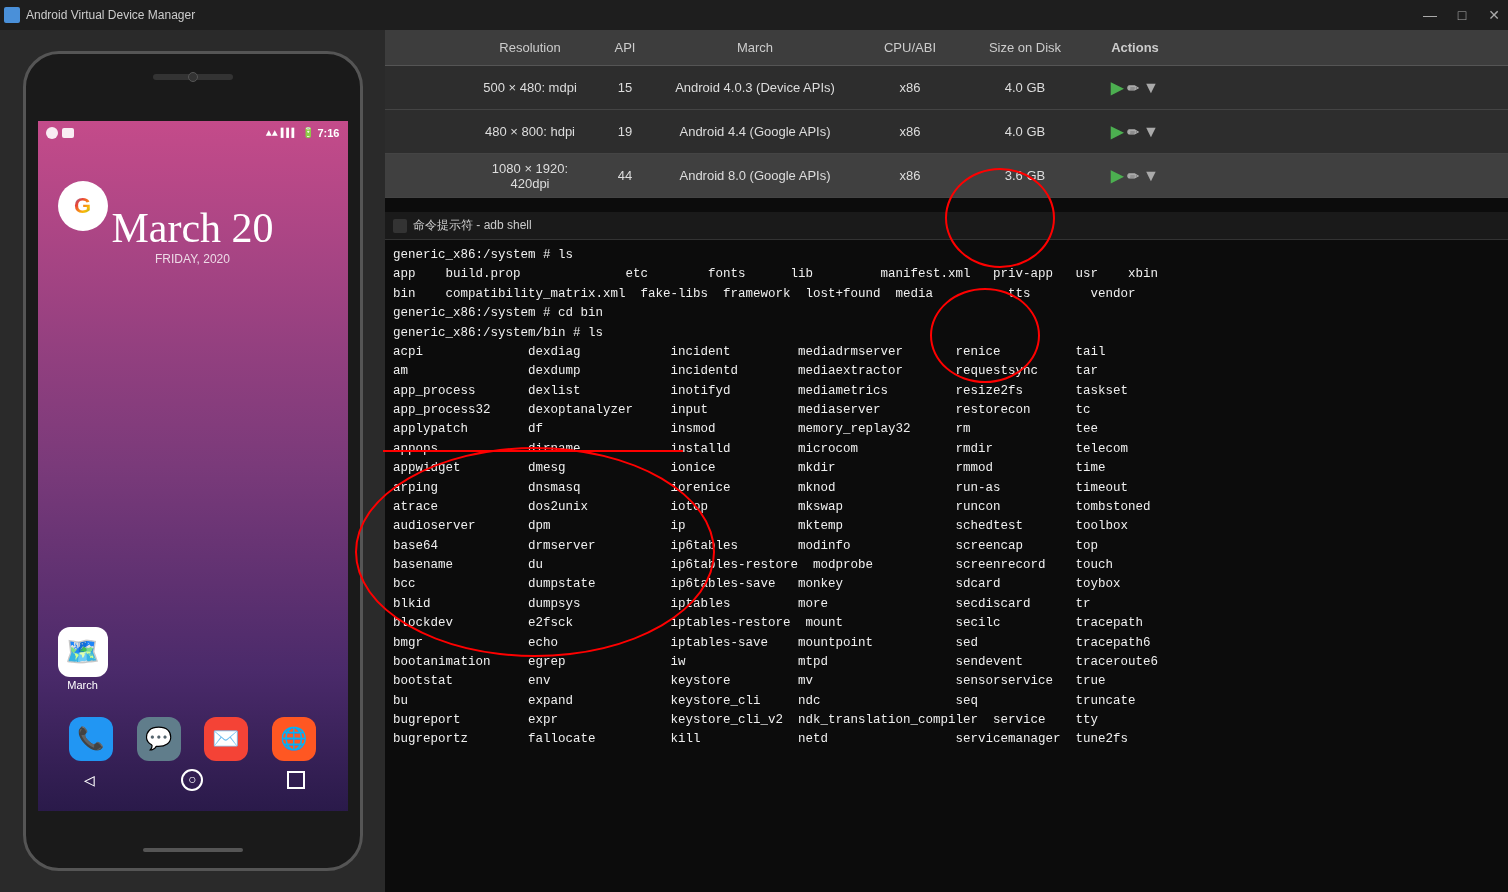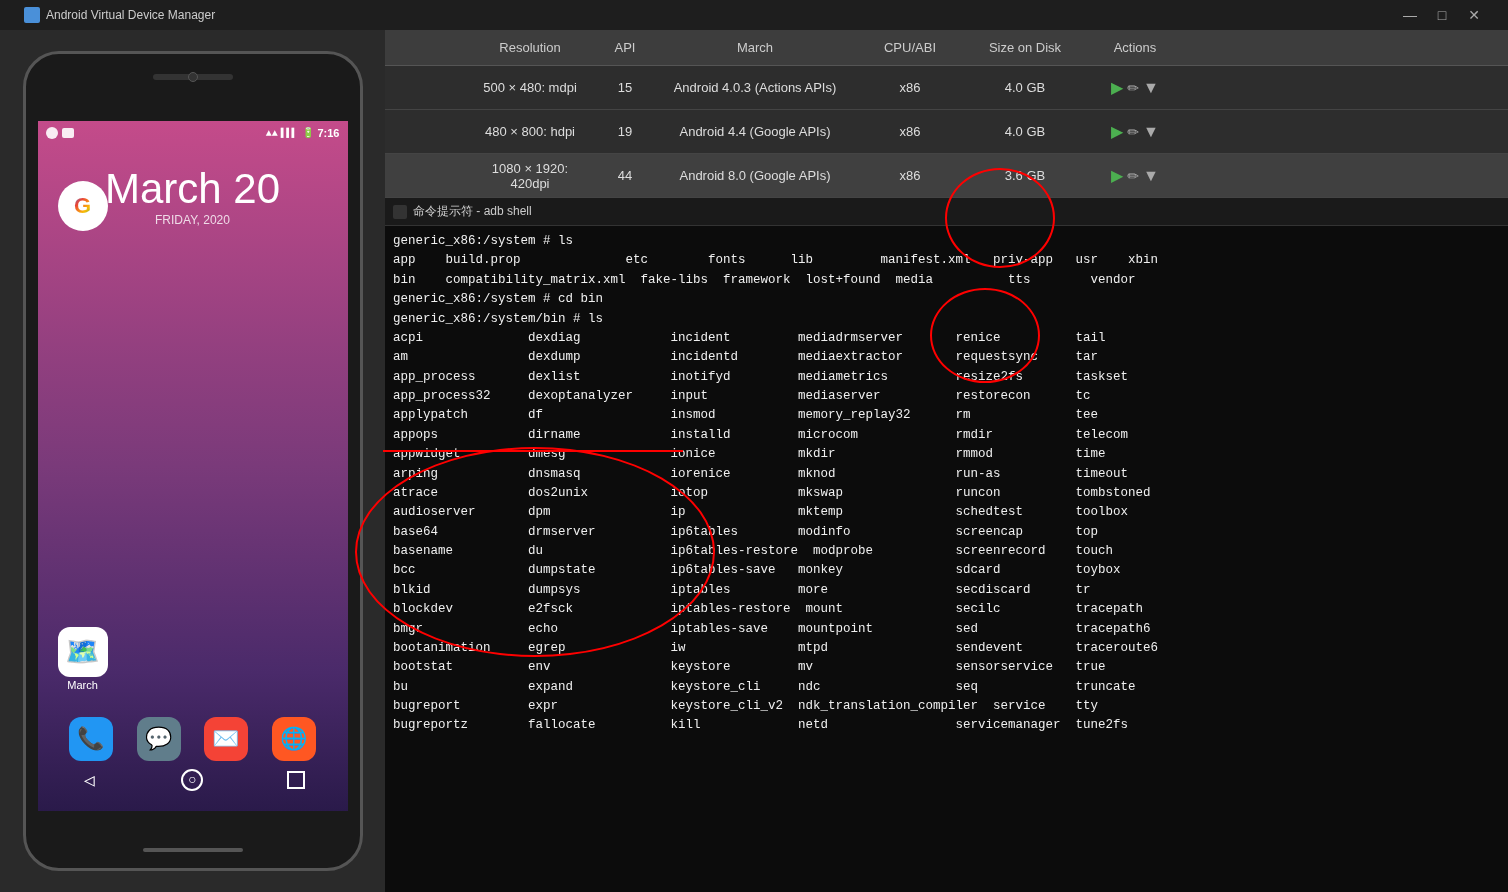--- a/index.html
+++ b/index.html
@@ -13,21 +13,21 @@
     }
 
     
     .title-bar {
       width: 100%;
       height: 30px;
       background: #1e1e1e;
       display: flex;
       align-items: center;
       justify-content: space-between;
-      padding: 0 24px;
+      padding: 0 4px;
       position: absolute;
       top: 0;
       left: 0;
       z-index: 100;
     }
     .title-bar-left {
       display: flex;
       align-items: center;
       gap: 6px;
     }
@@ -163,22 +163,23 @@
       font-weight: bold;
     }
 
     .phone-date-area {
       padding: 20px 0 10px 0;
       text-align: center;
     }
     .phone-date {
       color: white;
       font-size: 42px;
-      font-family: Liberation Sans, sans-serif;
+      font-family: Liberation Serif, serif;
       font-weight: 300;
+      margin-top: 39px;
     }
     .phone-day {
       color: rgba(255,255,255,0.8);
       font-size: 12px;
       font-family: Arial, sans-serif;
     }
 
     .google-btn {
       position: absolute;
       top: 60px;
@@ -296,21 +297,21 @@
       font-family: Arial, sans-serif;
       text-align: center;
       padding: 0 8px;
     }
     .col-name { width: 80px; }
     .col-resolution { width: 130px; }
     .col-api { width: 60px; }
     .col-target { width: 200px; }
     .col-cpu { width: 110px; }
     .col-size { width: 120px; }
-    .col-actions { width: 100px; }
+    .col-actions { width: 100px; font-weight: bold; }
 
     .avd-row {
       display: flex;
       align-items: center;
       height: 44px;
       border-bottom: 1px solid #444;
     }
     .avd-row.selected { background: #404040; }
     .avd-cell {
       color: #ddd;
@@ -346,20 +347,21 @@
       overflow: hidden;
     }
     .terminal-title-bar {
       height: 28px;
       background: #1a1a1a;
       display: flex;
       align-items: center;
       padding: 0 8px;
       gap: 6px;
       border-bottom: 1px solid #333;
+      margin-top: 14px;
     }
     .terminal-icon {
       width: 14px;
       height: 14px;
       background: #333;
       border-radius: 2px;
     }
     .terminal-title {
       color: #ccc;
       font-size: 12px;
@@ -482,21 +484,21 @@
         <div class="avd-col col-target">March</div>
         <div class="avd-col col-cpu">CPU/ABI</div>
         <div class="avd-col col-size">Size on Disk</div>
         <div class="avd-col col-actions">Actions</div>
       </div>
 
       <div class="avd-row">
         <div class="avd-cell col-name"></div>
         <div class="avd-cell col-resolution">500 × 480: mdpi</div>
         <div class="avd-cell col-api">15</div>
-        <div class="avd-cell col-target">Android 4.0.3 (Actions APIs)</div>
+        <div class="avd-cell col-target">Android 4.0.3 (Device APIs)</div>
         <div class="avd-cell col-cpu">x86</div>
         <div class="avd-cell col-size">4.0 GB</div>
         <div class="avd-cell col-actions">
           <div class="action-btns">
             <span class="play-btn">▶</span>
             <span class="edit-btn">✏</span>
             <span class="more-btn">▼</span>
           </div>
         </div>
       </div>

